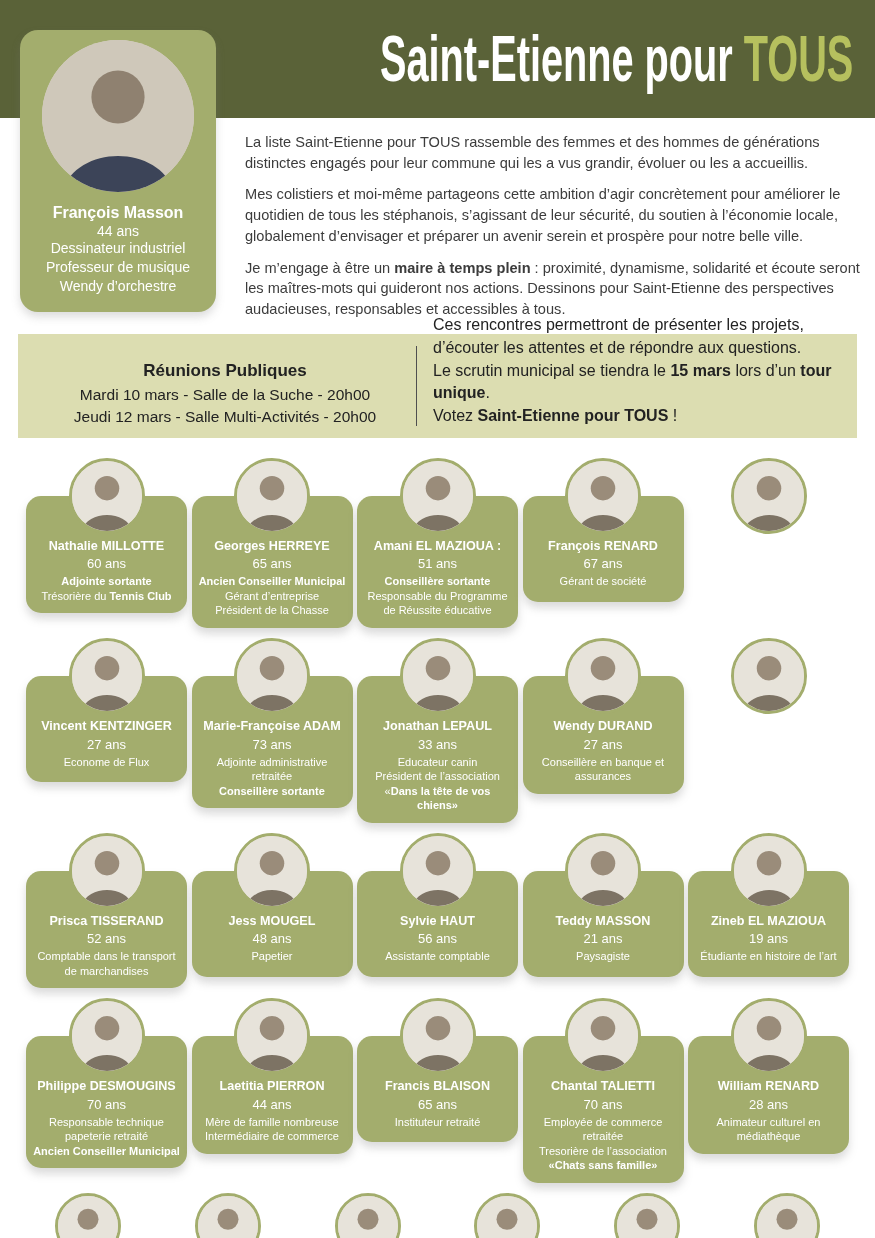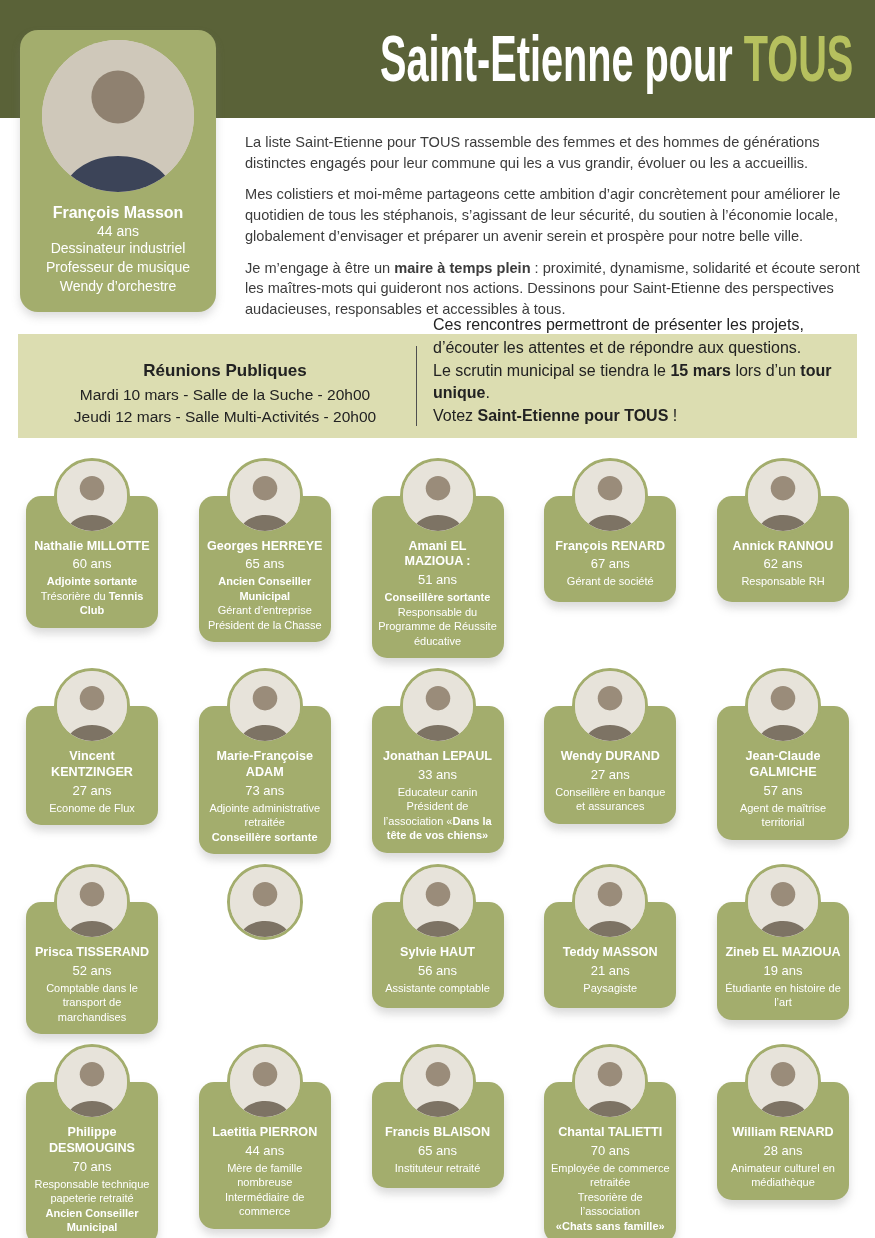--- a/index.html
+++ b/index.html
@@ -44,21 +44,21 @@
   .banner-left { width:382px; text-align:center; flex-shrink:0; }
   .banner-title { font-weight:bold; font-size:17px; margin-bottom:3px; }
   .banner-item { font-size:15.5px; line-height:1.42; }
   .banner-divider { width:1px; background:#4f4f4f; align-self:stretch; margin:2px 0; flex-shrink:0; }
   .banner-right { flex:1; padding-left:16px; font-size:16px; line-height:1.42; }
   .banner-line { margin:0; }
 
   
   .grid { padding:0 26px; margin-top:20px; }
   .row { display:flex; justify-content:space-between; margin-bottom:10px; }
-  .candidate { width:132px; position:relative; padding-top:38px; }
+  .candidate { width:161px; position:relative; padding-top:38px; }
   .photo {
     position:absolute; top:0; left:50%; transform:translateX(-50%);
     width:76px; height:76px; border-radius:50%; border:3px solid #a3ad6d;
     overflow:hidden; background:#e7e3da; z-index:2;
   }
   .body {
     background:#a3ad6d; border-radius:15px; padding:43px 6px 10px;
     min-height:106px; color:#fff; text-align:center;
     box-shadow:0 6px 9px rgba(125,125,125,.28);
   }
@@ -232,30 +232,20 @@
           </div>
 
           <div class="candidate">
             <div class="photo">
               <svg viewBox="0 0 80 80" xmlns="http://www.w3.org/2000/svg">
                 <rect width="80" height="80" fill="#e7e3da"></rect>
                 <circle cx="40" cy="31" r="14" fill="#9a8c7a"></circle>
                 <path d="M10 82 C16 55 64 55 70 82 Z" fill="#7d7364"></path>
               </svg>
             </div>
-            <div class="body">
-              <div class="cname">Annick RANNOU</div>
-              <div class="cage">62 ans</div>
-              <div class="clines">
-
-                  <div class="cline">
-                    
-                  <span class="run">Responsable RH</span></div>
-                </div>
-            </div>
           </div>
         </div>
 
       <div class="row">
 
           <div class="candidate">
             <div class="photo">
               <svg viewBox="0 0 80 80" xmlns="http://www.w3.org/2000/svg">
                 <rect width="80" height="80" fill="#e7e3da"></rect>
                 <circle cx="40" cy="31" r="14" fill="#9a8c7a"></circle>
@@ -343,30 +333,20 @@
           </div>
 
           <div class="candidate">
             <div class="photo">
               <svg viewBox="0 0 80 80" xmlns="http://www.w3.org/2000/svg">
                 <rect width="80" height="80" fill="#e7e3da"></rect>
                 <circle cx="40" cy="31" r="14" fill="#9a8c7a"></circle>
                 <path d="M10 82 C16 55 64 55 70 82 Z" fill="#7d7364"></path>
               </svg>
             </div>
-            <div class="body">
-              <div class="cname">Jean-Claude GALMICHE</div>
-              <div class="cage">57 ans</div>
-              <div class="clines">
-
-                  <div class="cline">
-                    
-                  <span class="run">Agent de maîtrise territorial</span></div>
-                </div>
-            </div>
           </div>
         </div>
 
       <div class="row">
 
           <div class="candidate">
             <div class="photo">
               <svg viewBox="0 0 80 80" xmlns="http://www.w3.org/2000/svg">
                 <rect width="80" height="80" fill="#e7e3da"></rect>
                 <circle cx="40" cy="31" r="14" fill="#9a8c7a"></circle>
@@ -386,20 +366,30 @@
           </div>
 
           <div class="candidate">
             <div class="photo">
               <svg viewBox="0 0 80 80" xmlns="http://www.w3.org/2000/svg">
                 <rect width="80" height="80" fill="#e7e3da"></rect>
                 <circle cx="40" cy="31" r="14" fill="#9a8c7a"></circle>
                 <path d="M10 82 C16 55 64 55 70 82 Z" fill="#7d7364"></path>
               </svg>
             </div>
+            <div class="body">
+              <div class="cname">Jess MOUGEL</div>
+              <div class="cage">48 ans</div>
+              <div class="clines">
+
+                  <div class="cline">
+                    
+                  <span class="run">Papetier</span></div>
+                </div>
+            </div>
           </div>
 
           <div class="candidate">
             <div class="photo">
               <svg viewBox="0 0 80 80" xmlns="http://www.w3.org/2000/svg">
                 <rect width="80" height="80" fill="#e7e3da"></rect>
                 <circle cx="40" cy="31" r="14" fill="#9a8c7a"></circle>
                 <path d="M10 82 C16 55 64 55 70 82 Z" fill="#7d7364"></path>
               </svg>
             </div>

